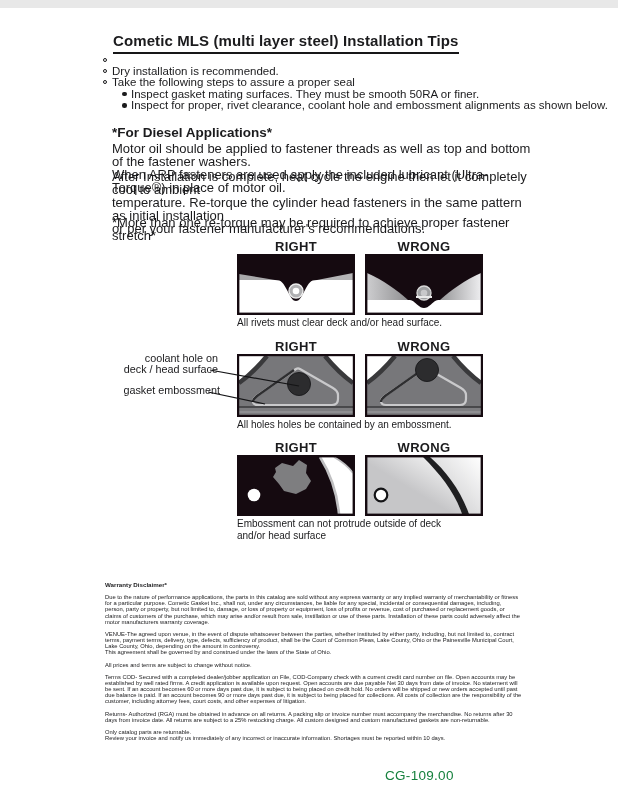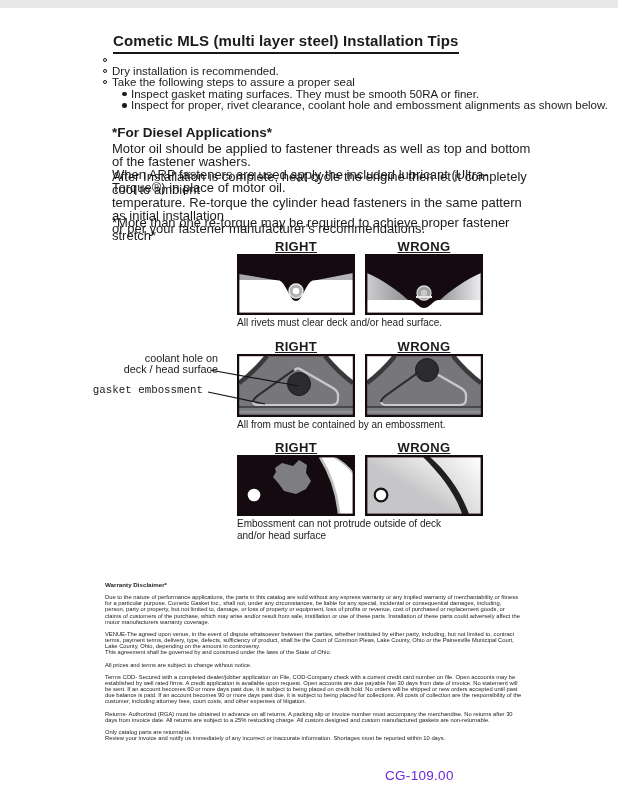--- a/index.html
+++ b/index.html
@@ -23,28 +23,28 @@
   }
   .marker-filled {
     width:4.5px; height:4.5px; background:#1b1b1d; border-radius:50%;
     margin-right:4.5px; flex:0 0 auto;
   }
   .section-heading { left:112px; top:117px; font-size:13.5px; font-weight:bold; }
   .body-para { left:112px; width:424px; font-size:13px; line-height:13px; white-space:pre-line; }
   .p1 { top:134px; }
   .p2 { top:162px; }
   .p3 { top:208px; }
-  .panel-label { width:118px; text-align:center; font-size:13px; font-weight:bold; letter-spacing:0.3px;text-decoration:underline; }
+  .panel-label { width:118px; text-align:center; font-size:13px; font-weight:bold; letter-spacing:0.3px; }
   .fig-caption { left:237px; font-size:10px; white-space:pre-line; line-height:12px; }
   .callout { font-size:10.8px; line-height:10.8px; text-align:right; white-space:pre-line; width:130px; }
   .diagram-svg { display:block; }
   .disclaimer { left:105px; top:574px; width:417px; font-size:5.8px; line-height:6.15px; color:#222224; }
   .disclaimer .d-head { font-weight:bold; font-size:6.2px; margin-bottom:6px; }
   .disclaimer p { margin-bottom:6px; white-space:pre-line; }
-  .page-code { left:385px; top:760px; font-size:13.5px; color:#6d28d9; letter-spacing:0.3px; }
+  .page-code { left:385px; top:760px; font-size:13.5px; color:#15803d; letter-spacing:0.3px; }
 </style>
 </head>
 <body>
 
 <div class="page">
 
   <h1 class="abs page-title">Cometic MLS (multi layer steel) Installation Tips</h1>
 
   <div class="abs tips">
     <div class="tip-row">
@@ -110,21 +110,21 @@
     <rect x="1.2" y="1.2" width="115.6" height="58.6" fill="none" stroke="#150a10" stroke-width="2.4"></rect>
   </svg>
 
   <div class="abs fig-caption" style="top:309px;">All rivets must clear deck and/or head surface.</div>
 
   <div class="abs panel-label" style="left:237px; top:331px;">RIGHT</div>
   <div class="abs panel-label" style="left:365px; top:331px;">WRONG</div>
 
   <div class="abs callout" style="left:88px; top:345px;">coolant hole on
 deck / head surface</div>
-  <div class="abs callout" style="left:73px; top:377px;font-family:Liberation Mono, monospace;">gasket embossment</div>
+  <div class="abs callout" style="left:90px; top:377px;">gasket embossment</div>
 
   <svg class="abs diagram-svg" style="left:237px; top:346px;" width="118" height="63" viewBox="0 0 118 63">
     <rect x="0" y="0" width="118" height="63" fill="#77777a"></rect>
     <rect x="0" y="53" width="118" height="10" fill="#7d7d80"></rect>
     <line x1="2" y1="53" x2="116" y2="53" stroke="#39393b" stroke-width="1.6"></line>
     <line x1="2" y1="58" x2="116" y2="58" stroke="#a2a2a4" stroke-width="1"></line>
     <path d="M2,2 H30 C21,13 13,21 2,29 Z" fill="#ffffff"></path>
     <path d="M30,2 C21,13 13,21 2,29" stroke="#39393b" stroke-width="4.5" fill="none"></path>
     <path d="M116,2 H88 C97,13 105,21 116,29 Z" fill="#ffffff"></path>
     <path d="M88,2 C97,13 105,21 116,29" stroke="#39393b" stroke-width="4.5" fill="none"></path>
@@ -147,21 +147,21 @@
     <path d="M57,16 L20,42 Q16,45 16,48" stroke="#2e2e30" stroke-width="2.4" fill="none"></path>
     <circle cx="62" cy="16" r="11.5" fill="#2c2c2e" stroke="#1d1d1f" stroke-width="1"></circle>
     <rect x="1.1" y="1.1" width="115.8" height="60.8" fill="none" stroke="#150a10" stroke-width="2.2"></rect>
   </svg>
 
   <svg class="abs" style="left:105px; top:340px;" width="260" height="80" viewBox="0 0 260 80">
     <line x1="105" y1="22" x2="194" y2="38" stroke="#141416" stroke-width="1.2"></line>
     <line x1="103" y1="44" x2="160" y2="56" stroke="#141416" stroke-width="1.2"></line>
   </svg>
 
-  <div class="abs fig-caption" style="top:411px;">All from must be contained by an embossment.</div>
+  <div class="abs fig-caption" style="top:411px;">All holes holes be contained by an embossment.</div>
 
   <div class="abs panel-label" style="left:237px; top:432px;">RIGHT</div>
   <div class="abs panel-label" style="left:365px; top:432px;">WRONG</div>
 
   <svg class="abs diagram-svg" style="left:237px; top:447px;" width="118" height="61" viewBox="0 0 118 61">
     <rect x="0" y="0" width="118" height="61" fill="#ffffff"></rect>
     <path d="M2,2 H83 C93,18 100,38 102,59 H2 Z" fill="#150a10"></path>
     <path d="M83,2 C93,18 100,38 102,59" stroke="#bfbfc1" stroke-width="2.6" fill="none"></path>
     <path d="M97,2 H116 V18 C111,11 104,6 97,2 Z" fill="#150a10"></path>
     <path d="M97,2 C104,6 111,11 116,18" stroke="#bfbfc1" stroke-width="1.8" fill="none"></path>

